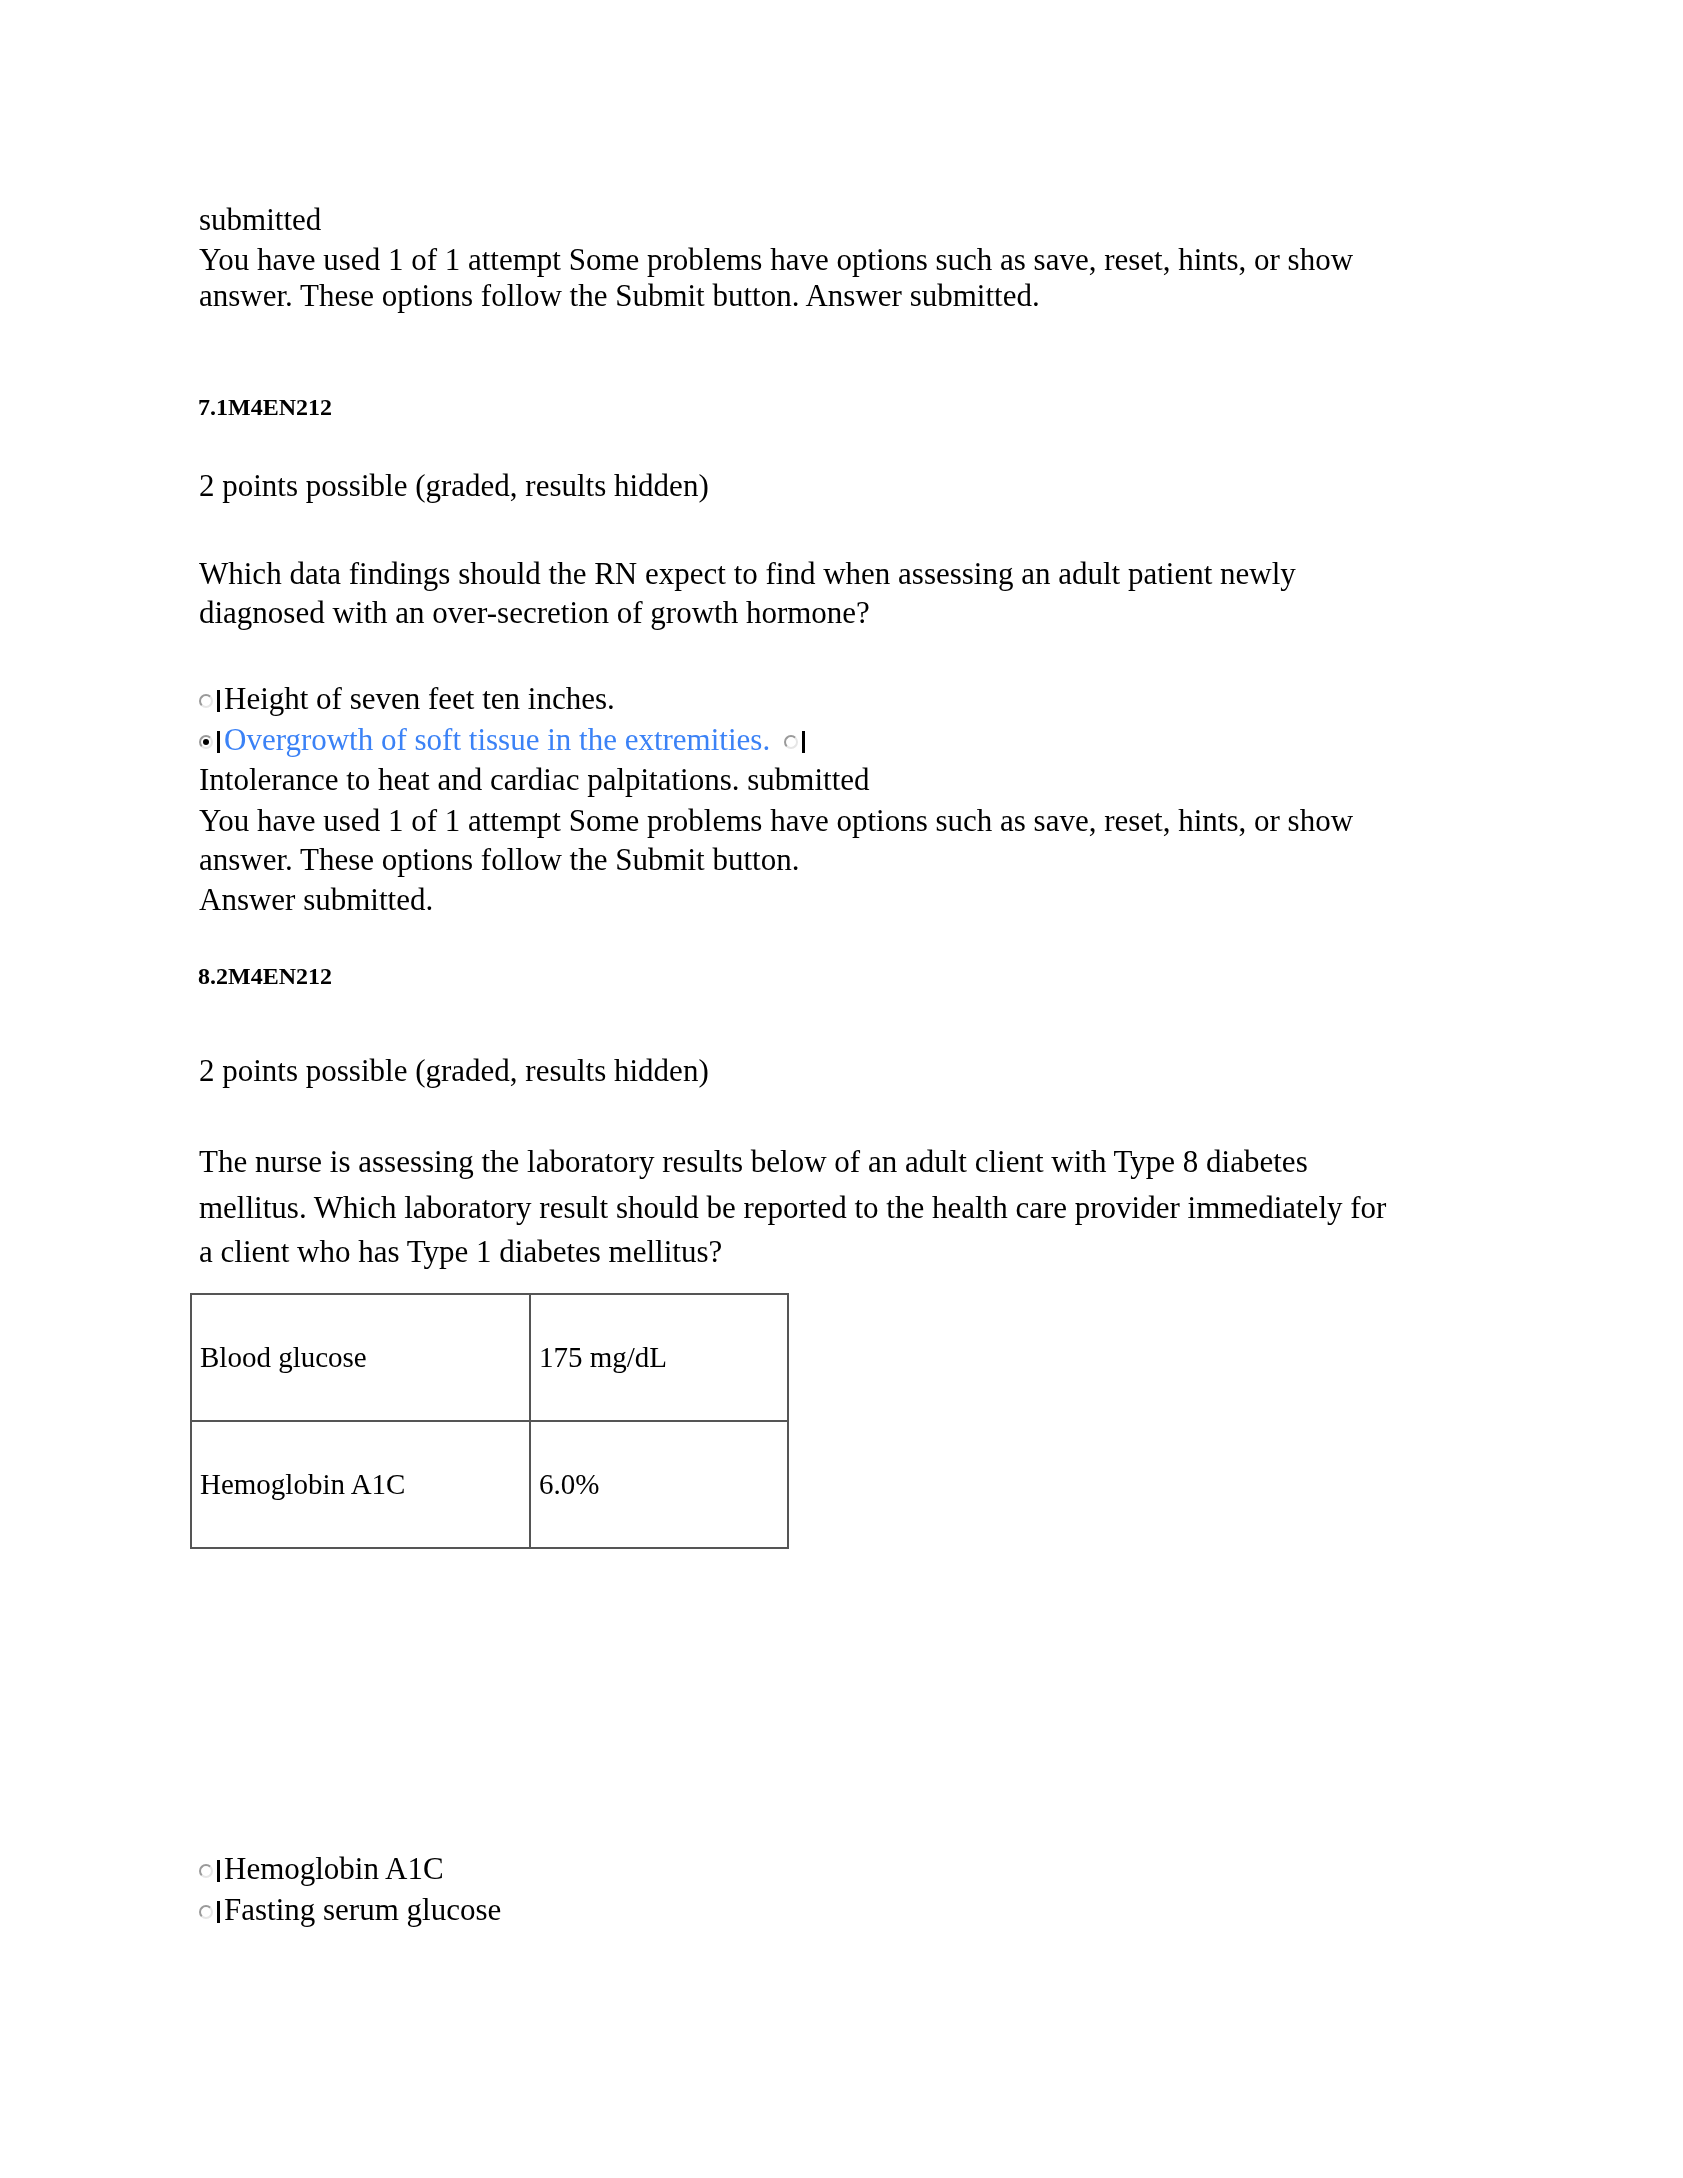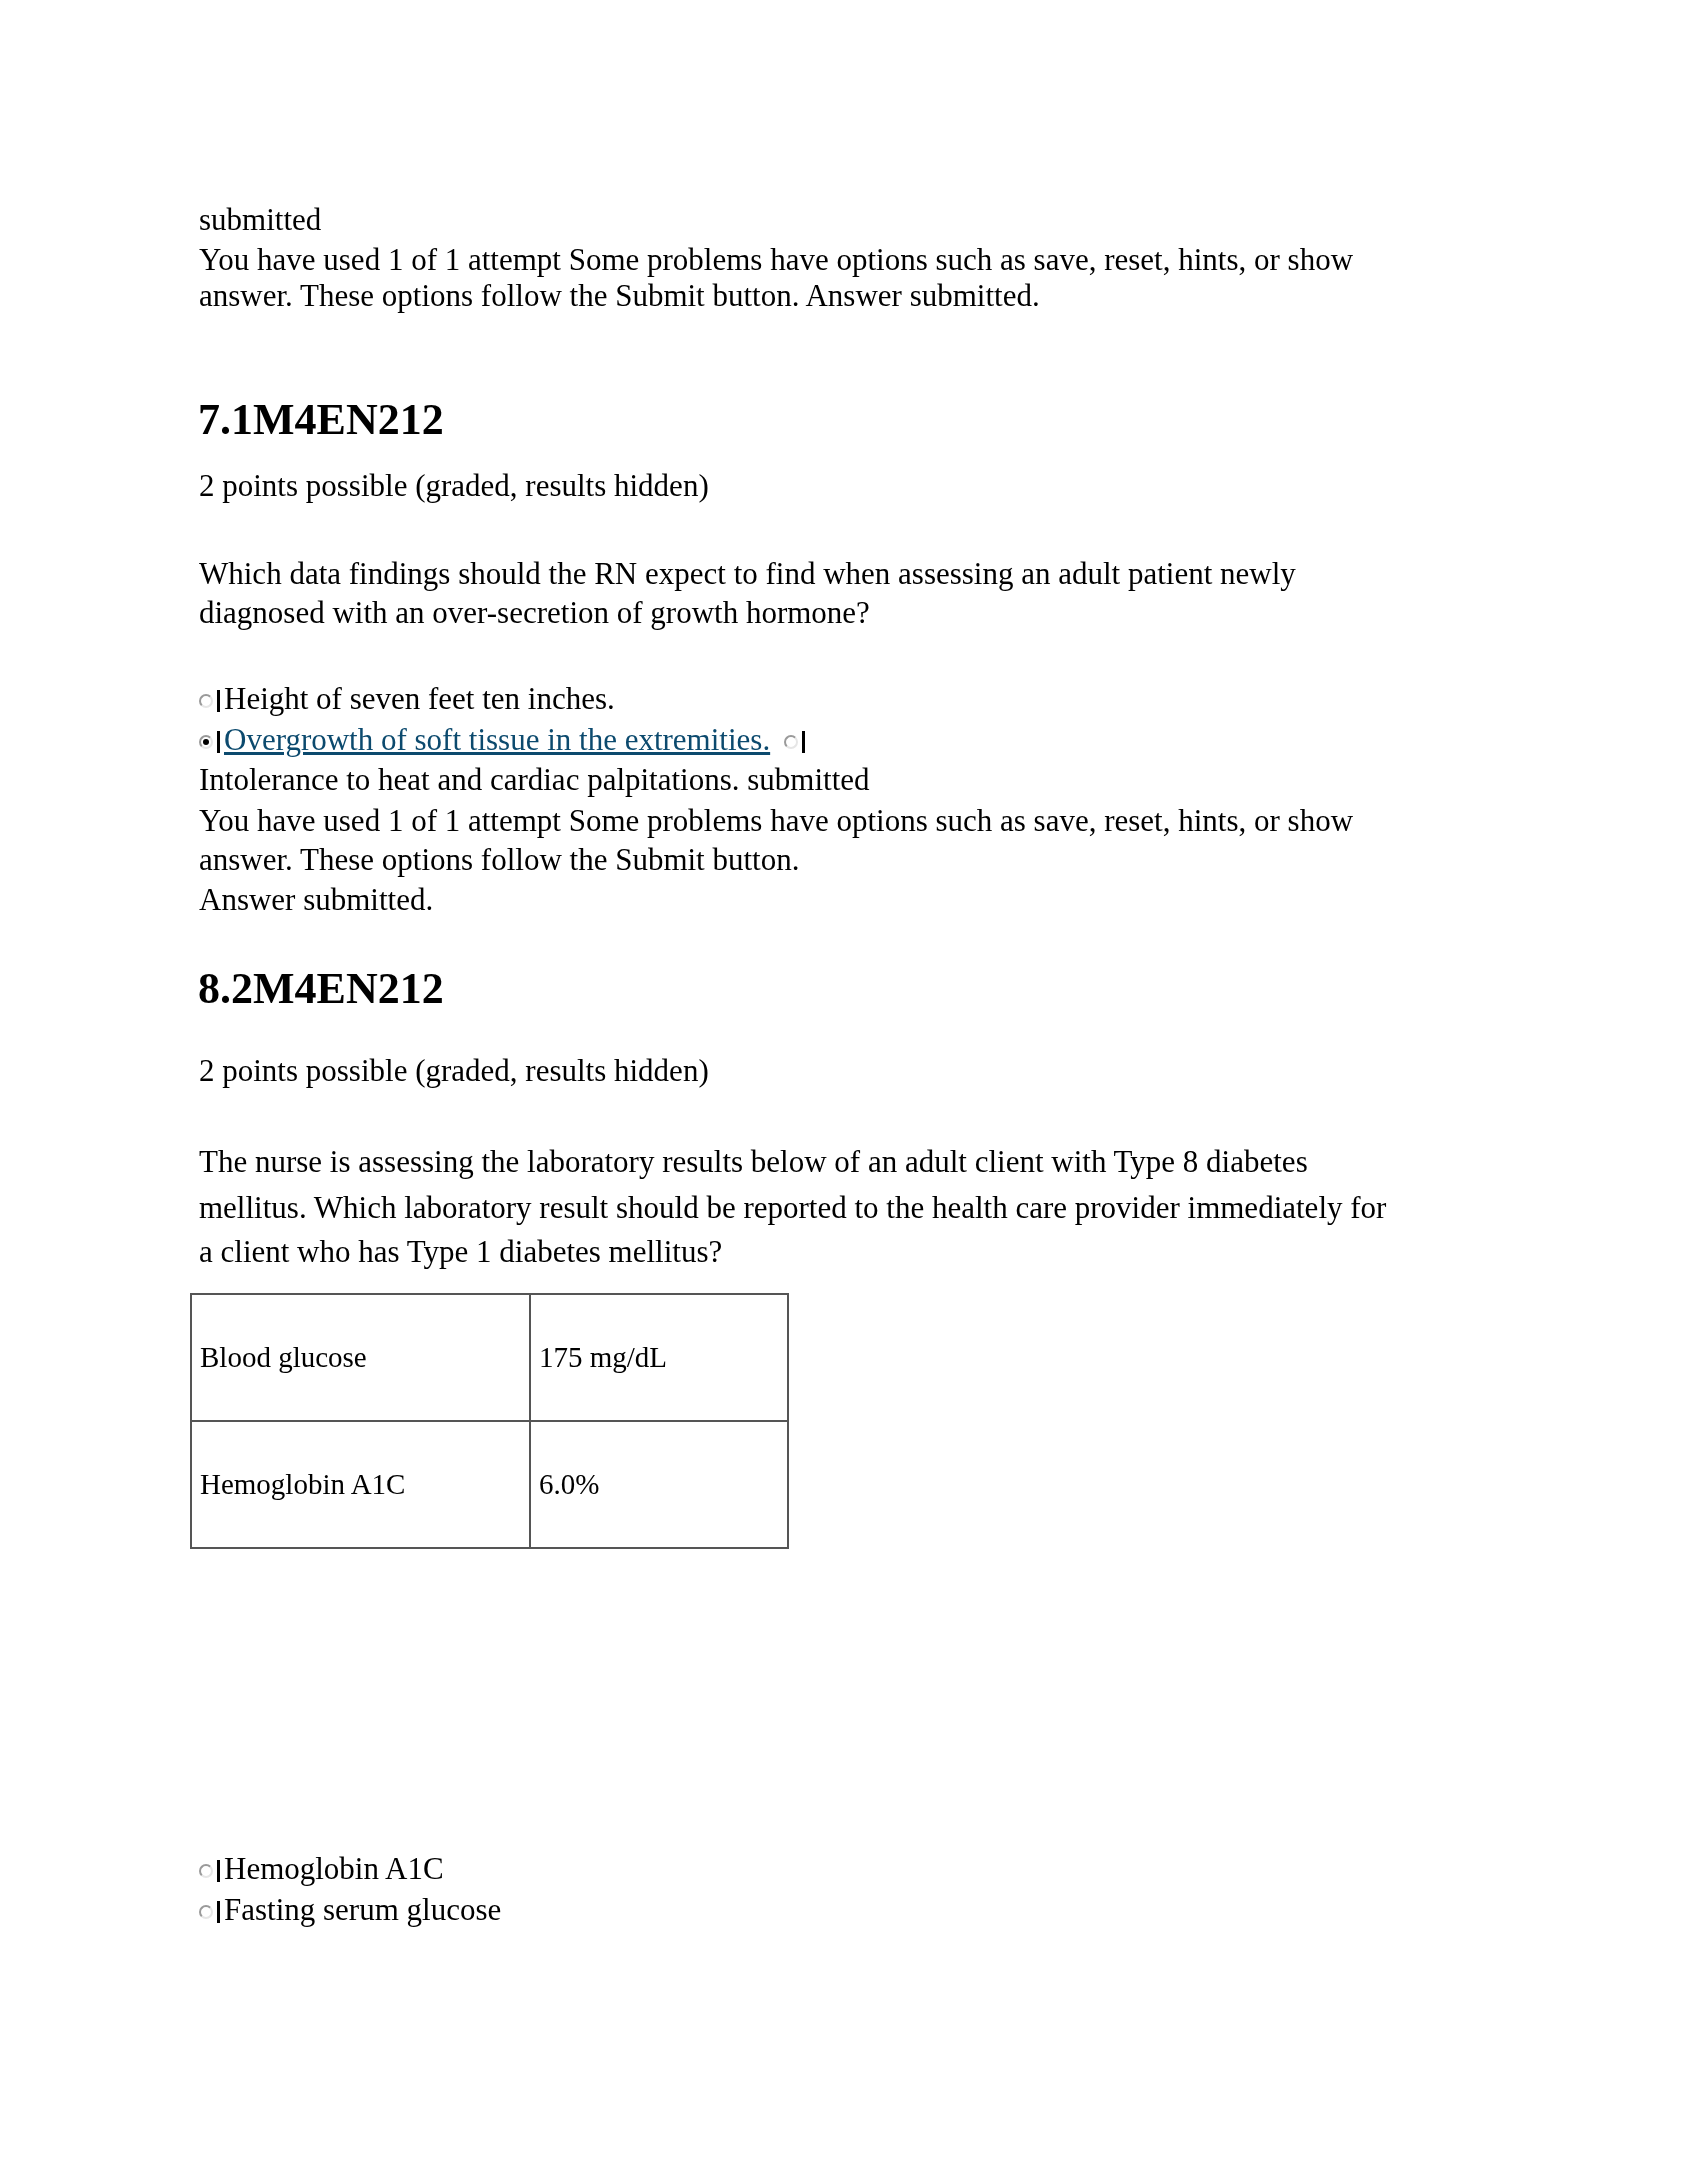--- a/index.html
+++ b/index.html
@@ -1,20 +1,20 @@
 <!DOCTYPE html>
 <html><head>
 <meta charset="utf-8">
 <style>
   html, body { margin: 0; padding: 0; background: #ffffff; }
   body { width: 1683px; height: 2178px; position: relative; overflow: hidden;
          font-family: "Liberation Serif", "DejaVu Serif", serif; color: #000; }
   .line { position: absolute; left: 199px; font-size: 31px; line-height: 38px; white-space: nowrap; }
-  .h { position: absolute; left: 198px; font-size: 44px; font-weight: bold; white-space: nowrap; }
-  .red { color: #0c4a6e; text-decoration: underline; }
+  .h { position: absolute; left: 198px; font-size: 24px; font-weight: bold; white-space: nowrap; }
+  .red { color: #3b82f6; }
   .radio { display: inline-block; position: relative; width: 14px; height: 14px; border-radius: 50%;
            border: 2px solid #9a9a9a; border-right-color: #e6e6e6; border-bottom-color: #e6e6e6;
            box-sizing: border-box; margin-right: 4px; vertical-align: 1px; background: #fff; }
   .radio.checked::after { content: ""; position: absolute; left: 2px; top: 2px; width: 6px; height: 6px;
            border-radius: 50%; background: #000; }
   .bar { display: inline-block; width: 3px; height: 22px; background: #000; vertical-align: -3px; margin-right: 4px; }
   table.lab { position: absolute; left: 190px; top: 1293px; border-collapse: collapse; }
   table.lab td { border: 2px solid #555; height: 125px; font-size: 29px; padding: 0 0 0 8px; vertical-align: middle; }
   table.lab td.c1 { width: 329px; }
   table.lab td.c2 { width: 248px; }

